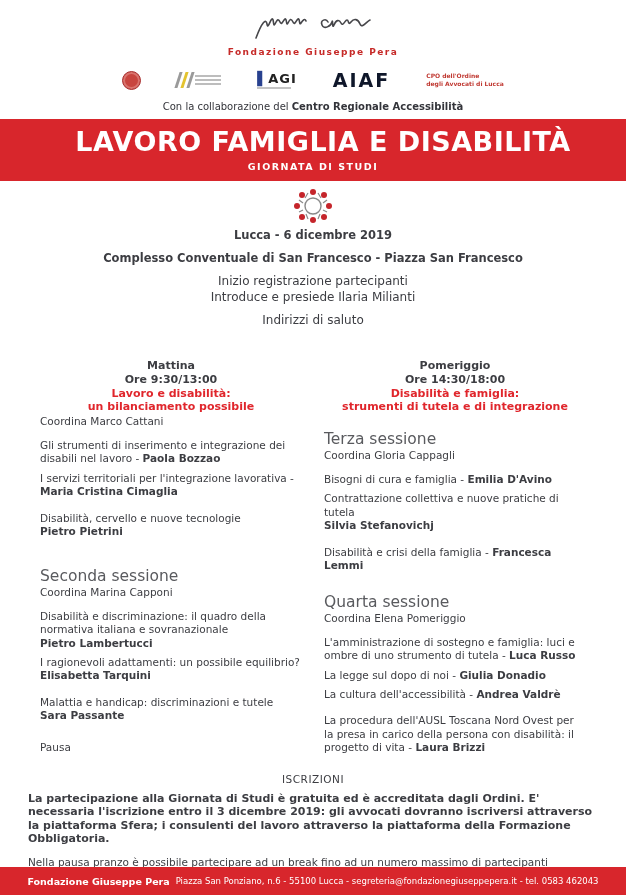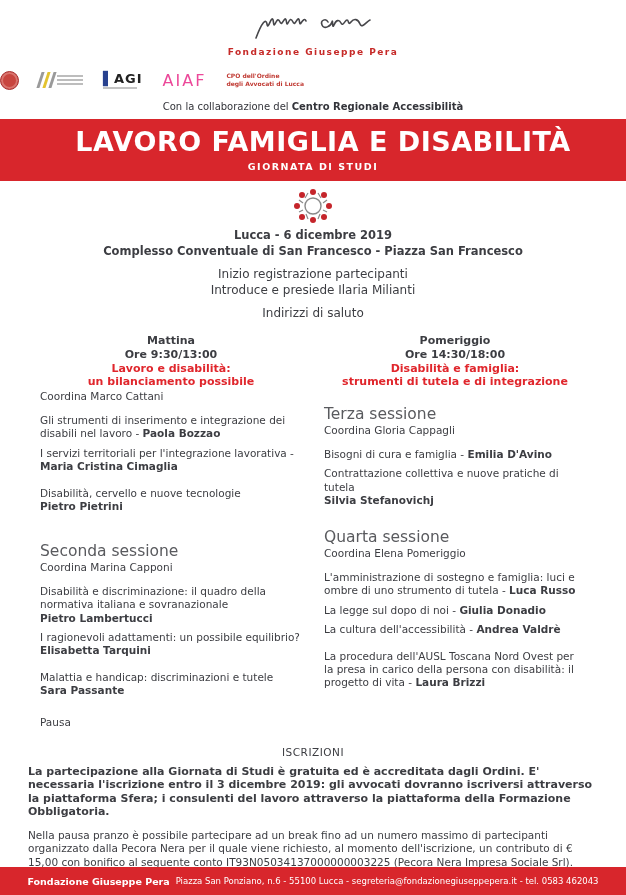--- a/index.html
+++ b/index.html
@@ -4,48 +4,48 @@
 <style>
   html,body{margin:0;padding:0;}
   body{
     width:626px;height:895px;background:#ffffff;position:relative;overflow:hidden;
     font-family:"DejaVu Sans","Liberation Sans",sans-serif;color:#3c3d42;
   }
   
   .top{ text-align:center; padding-top:12px; }
   .sig{ display:block; margin:0 auto; }
   .wordmark{ color:#c62a28; font-size:9px; font-weight:bold; letter-spacing:1.5px; margin-top:3px; }
-  .logo-row{ display:flex; align-items:center; gap:20px; margin-top:11px; height:24px; }
+  .logo-row{ display:flex; justify-content:center; align-items:center; gap:36px; margin-top:11px; height:24px; }
   .seal{ width:17px;height:17px;border-radius:50%;background:#c8453f;border:1px solid #a33;box-shadow:inset 0 0 0 2px #d9746e; }
   .stripes{ display:flex; align-items:center; gap:3px; }
   .bar{ width:3px;height:16px;background:#9a9a9a;transform:skewX(-18deg); display:inline-block;}
   .bar.y{ background:#e3c32f; }
   .tinytxt{ display:inline-block; }
   .tinytxt i{ display:block; width:26px;height:2px;background:#bdbdbd;margin:2px 0; }
   .agi{ font-weight:bold; font-size:13px; color:#222; letter-spacing:1px;}
   .agi b{ color:#28418f; }
   .agi-sub{ display:block;width:34px;height:2px;background:#c4c4c4;margin-top:1px;}
-  .aiaf{ font-weight:normal; font-size:16px; color:#ec4899; letter-spacing:2px; }
+  .aiaf{ font-weight:bold; font-size:19px; color:#0f172a; letter-spacing:2px; }
   .cpo{ font-size:6px; font-weight:bold; color:#c03a33; text-align:left; line-height:1.3; }
   .collab{ font-size:10px; margin-top:9px; color:#33343a;}
   .collab b{ font-weight:bold; }
   
   .banner{ margin-top:7px; background:#d8262c; color:#fff; text-align:center; padding:7px 0 9px; }
   .banner-title{ font-size:27px; font-weight:bold; letter-spacing:0.5px;margin-left:20px; }
   .banner-sub{ font-size:9.5px; font-weight:bold; letter-spacing:1.5px; margin-top:4px; }
   
   .flower{ display:block; margin:5px auto 0; }
   
   .evt{ text-align:center; }
   .city{ font-weight:bold; font-size:11.5px; margin-top:2px;}
-  .venue{ font-weight:bold; font-size:11.5px; margin-top:2px;}
+  .venue{ font-weight:bold; font-size:11.5px; margin-top:9px;}
   .line{ font-size:12px; margin-top:2px;}
   .mt8{ margin-top:9px; }
   
-  .columns{ display:flex; gap:22px; padding:0 40px; margin-top:14px; }
+  .columns{ display:flex; gap:22px; padding:0 40px; margin-top:32px; }
   .col{ flex:1; min-width:0; }
   .col-head{ text-align:center; font-size:11px; font-weight:bold; line-height:1.25; }
   .theme{ color:#e0262c; }
   .session-name{ font-size:15.5px; color:#595a5e; margin-top:16px; }
   .coord{ font-size:10.5px; margin-top:1px; }
   .talks{ margin-top:12px; }
   .talk{ font-size:10.5px; line-height:1.28; margin-top:6px; }
   .talk.gap{ margin-top:13px; }
   .talk strong{ font-weight:bold; }
   .talk strong.blk{ display:block; }
@@ -172,20 +172,21 @@
       <div class="theme">Disabilità e famiglia:</div>
       <div class="theme">strumenti di tutela e di integrazione</div>
     </div>
 
     <div class="session">
       <div class="session-name">Terza sessione</div>
       <div class="coord">Coordina Gloria Cappagli</div>
       <div class="talks">
         <div class="talk"><span>Bisogni di cura e famiglia - </span><strong>Emilia D'Avino</strong></div>
         <div class="talk"><span>Contrattazione collettiva e nuove pratiche di tutela</span><strong class="blk">Silvia Stefanovichj</strong></div>
+        <div class="talk gap"><span>Disabilità e crisi della famiglia - </span><strong>Francesca Lemmi</strong></div>
       </div>
     </div>
 
     <div class="session s2" style="margin-top:20px;">
       <div class="session-name">Quarta sessione</div>
       <div class="coord">Coordina Elena Pomeriggio</div>
       <div class="talks">
         <div class="talk"><span>L'amministrazione di sostegno e famiglia: luci e ombre di uno strumento di tutela - </span><strong>Luca Russo</strong></div>
         <div class="talk"><span>La legge sul dopo di noi - </span><strong>Giulia Donadio</strong></div>
         <div class="talk"><span>La cultura dell'accessibilità - </span><strong>Andrea Valdrè</strong></div>

